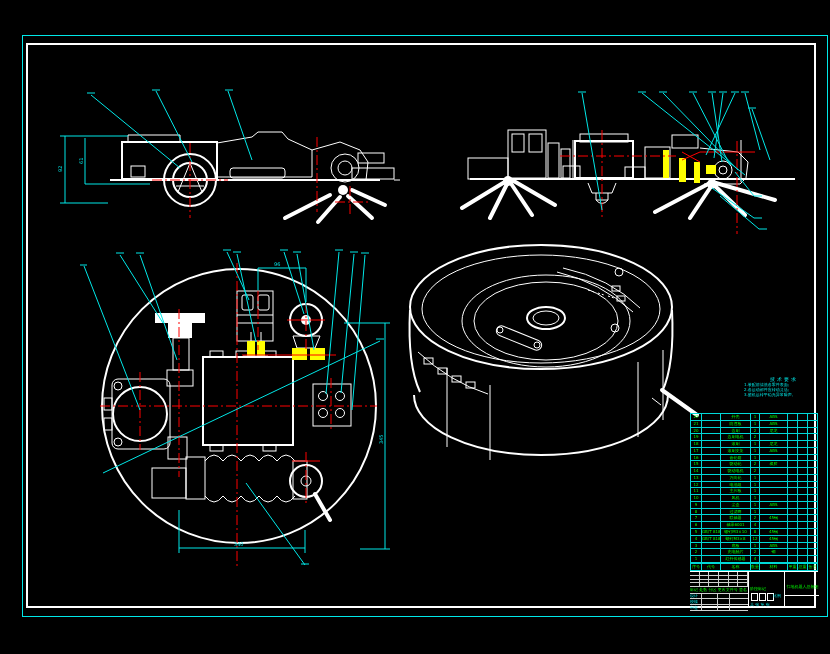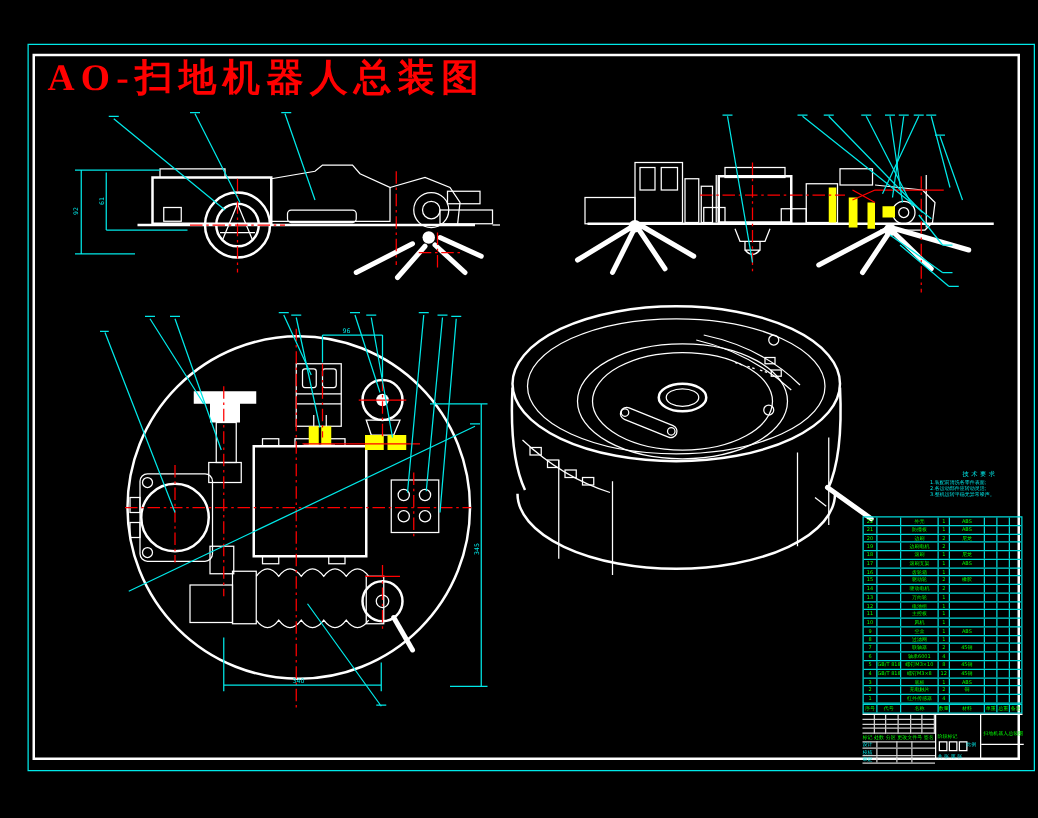--- a/index.html
+++ b/index.html
@@ -64,21 +64,20 @@
   .tb-box{position:absolute;left:0;bottom:0;width:34px;height:12px;border-top:1px solid #fff;}
 </style>
 </head>
 <body>
 
 <div class="canvas">
 
   <div class="frame-outer"></div>
   <div class="frame-inner"></div>
 
-  <div class="main-title">AO-扫地机器人总装图</div>
 
   <svg style="left:55px;top:85px" width="350" height="150" viewBox="55 85 350 150">
     <g>
       <path class="sW" d="M110,180 H380"></path>
       <rect class="sW" x="122" y="142" width="95" height="37"></rect>
       <path class="sw" d="M128,142 V135 H180 V142"></path>
       <rect class="sw" x="131" y="166" width="14" height="11"></rect>
       <path class="sw" d="M217,143 L252,137 L258,132 L282,132 L288,139 L312,150 L312,177 L217,177"></path>
       <rect class="sw" x="230" y="168" width="55" height="10" rx="3"></rect>
       <path class="sw" d="M312,150 L340,142 L360,150 L368,162 L366,180 L312,180"></path>

